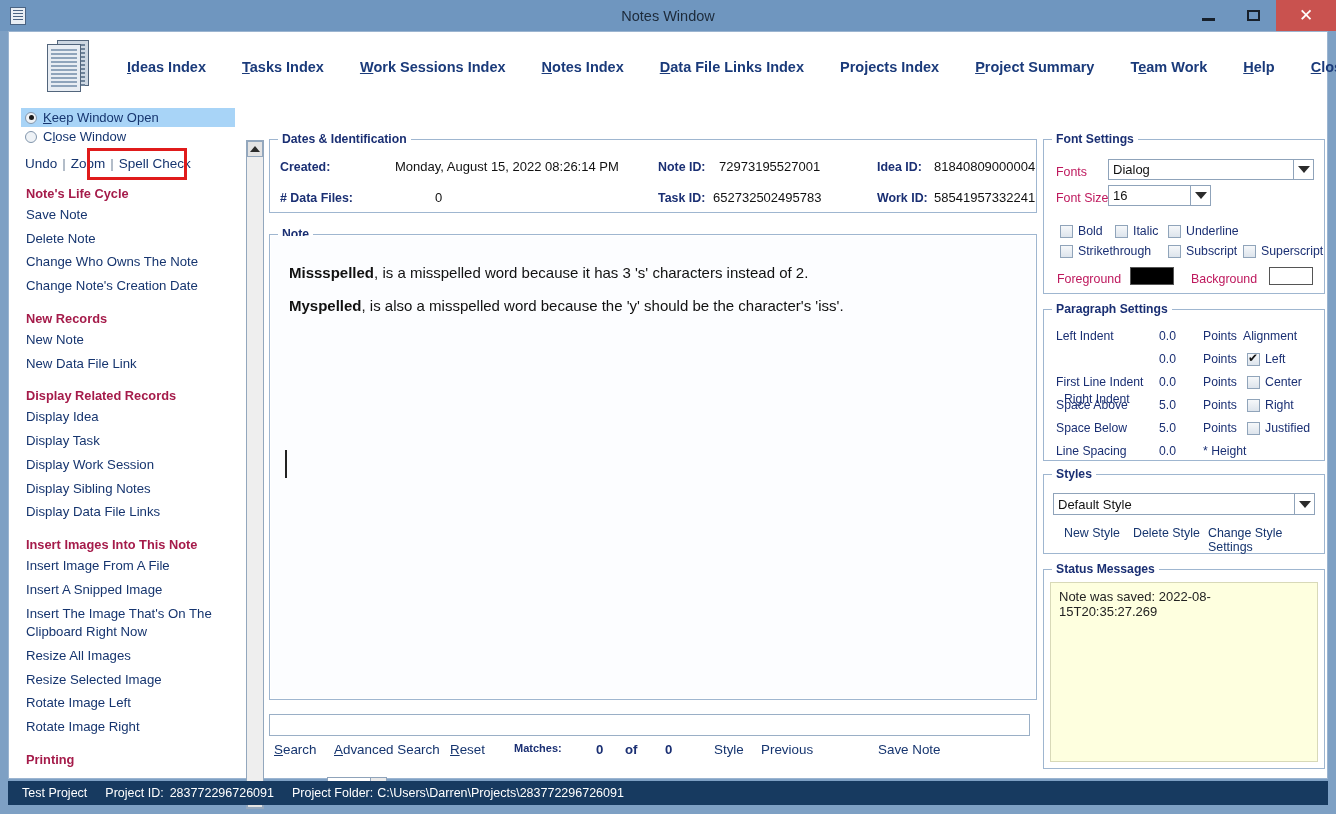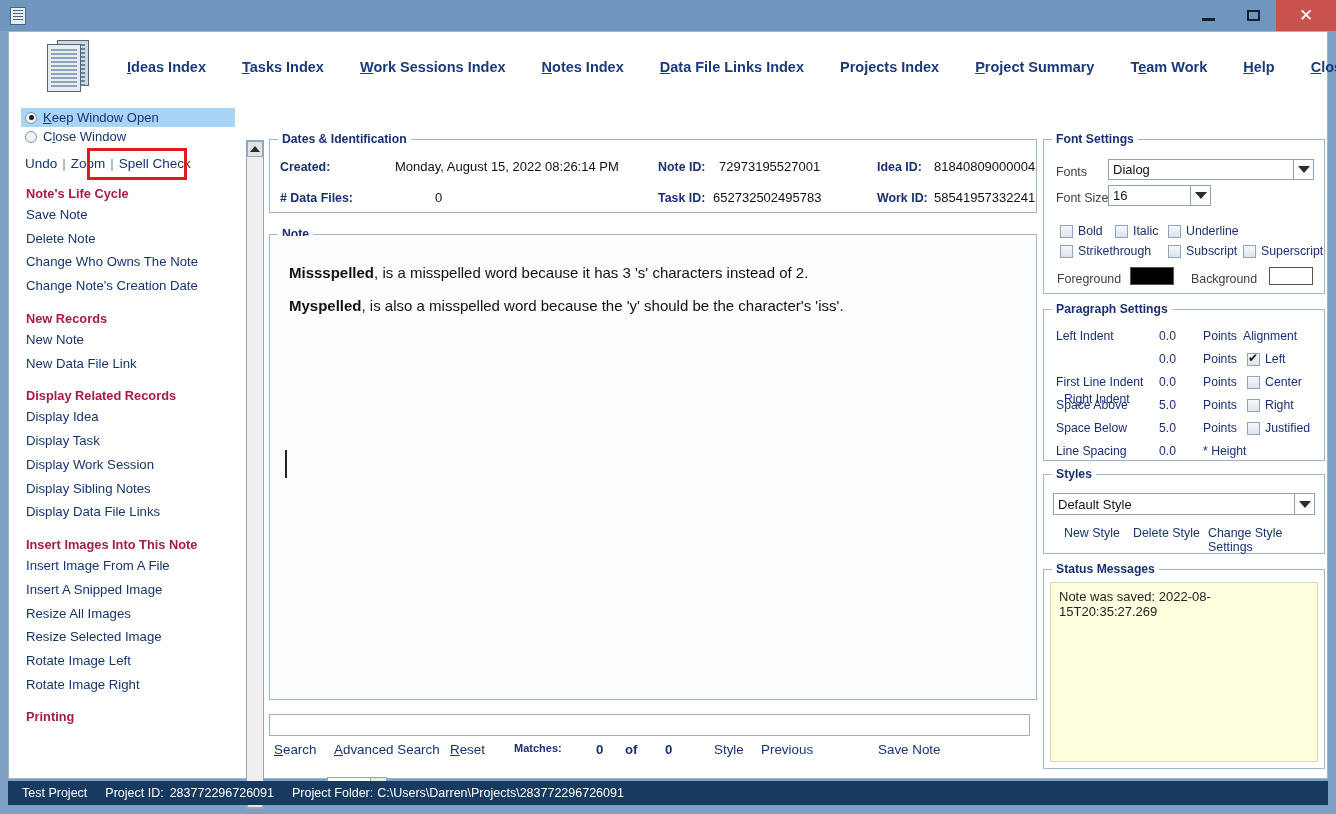--- a/index.html
+++ b/index.html
@@ -206,21 +206,21 @@
   .spinner .btns div:first-child { border-bottom: 1px solid #b9c5d2; }
   .tri-s { width:0;height:0;border-left:4px solid transparent;border-right:4px solid transparent; }
   .tri-s.up{border-bottom:5px solid #555;} .tri-s.down{border-top:5px solid #555;}
 
   
   #fontGroup { left: 1034px; top: 107px; width: 282px; height: 155px; }
   #paraGroup { left: 1034px; top: 277px; width: 282px; height: 152px; }
   #stylesGroup { left: 1034px; top: 442px; width: 282px; height: 80px; }
   #statusGroup { left: 1034px; top: 537px; width: 282px; height: 200px; }
 
-  .f-label { position:absolute; font-size:12.4px; color:#404040; }
+  .f-label { position:absolute; font-size:12.4px; color:#be185d; }
   .combo {
     position:absolute; height: 21px; border: 1px solid #8fa3ba; background:#fff;
     display:flex; align-items:center;
   }
   .combo .ctext { flex:1; font-size:13px; padding-left:4px; color:#111; }
   .combo .carrow {
     width: 20px; height: 100%; border-left: 1px solid #8fa3ba;
     background: #fff; display:flex; align-items:center; justify-content:center;
   }
   .carrow .tri-c { width:0;height:0;border-left:6px solid transparent;border-right:6px solid transparent;border-top:7px solid #2b2b2b;}
@@ -258,20 +258,21 @@
   .statusbar span { margin-right: 18px; white-space: nowrap; }
   .statusbar span:first-child { margin-left: 14px; }
 </style>
 </head>
 <body>
 
 <div id="app">
 
   <div class="titlebar">
     <div class="tb-icon"></div>
+    <div class="tb-title">Notes Window</div>
     <div class="winbtns">
       <div class="winbtn min">
           <span></span>
         </div>
       <div class="winbtn max">
           <span></span>
         </div>
       <div class="winbtn close">✕</div>
     </div>
   </div>
@@ -330,20 +331,21 @@
       <div class="side-head">Display Related Records</div>
       <div class="side-link">Display Idea</div>
       <div class="side-link">Display Task</div>
       <div class="side-link">Display Work Session</div>
       <div class="side-link">Display Sibling Notes</div>
       <div class="side-link">Display Data File Links</div>
 
       <div class="side-head">Insert Images Into This Note</div>
       <div class="side-link">Insert Image From A File</div>
       <div class="side-link">Insert A Snipped Image</div>
+      <div class="side-link">Insert The Image That's On The Clipboard Right Now</div>
       <div class="side-link">Resize All Images</div>
       <div class="side-link">Resize Selected Image</div>
       <div class="side-link">Rotate Image Left</div>
       <div class="side-link">Rotate Image Right</div>
 
       <div class="side-head">Printing</div>
 
     </div>
 
     <div class="vscroll">

